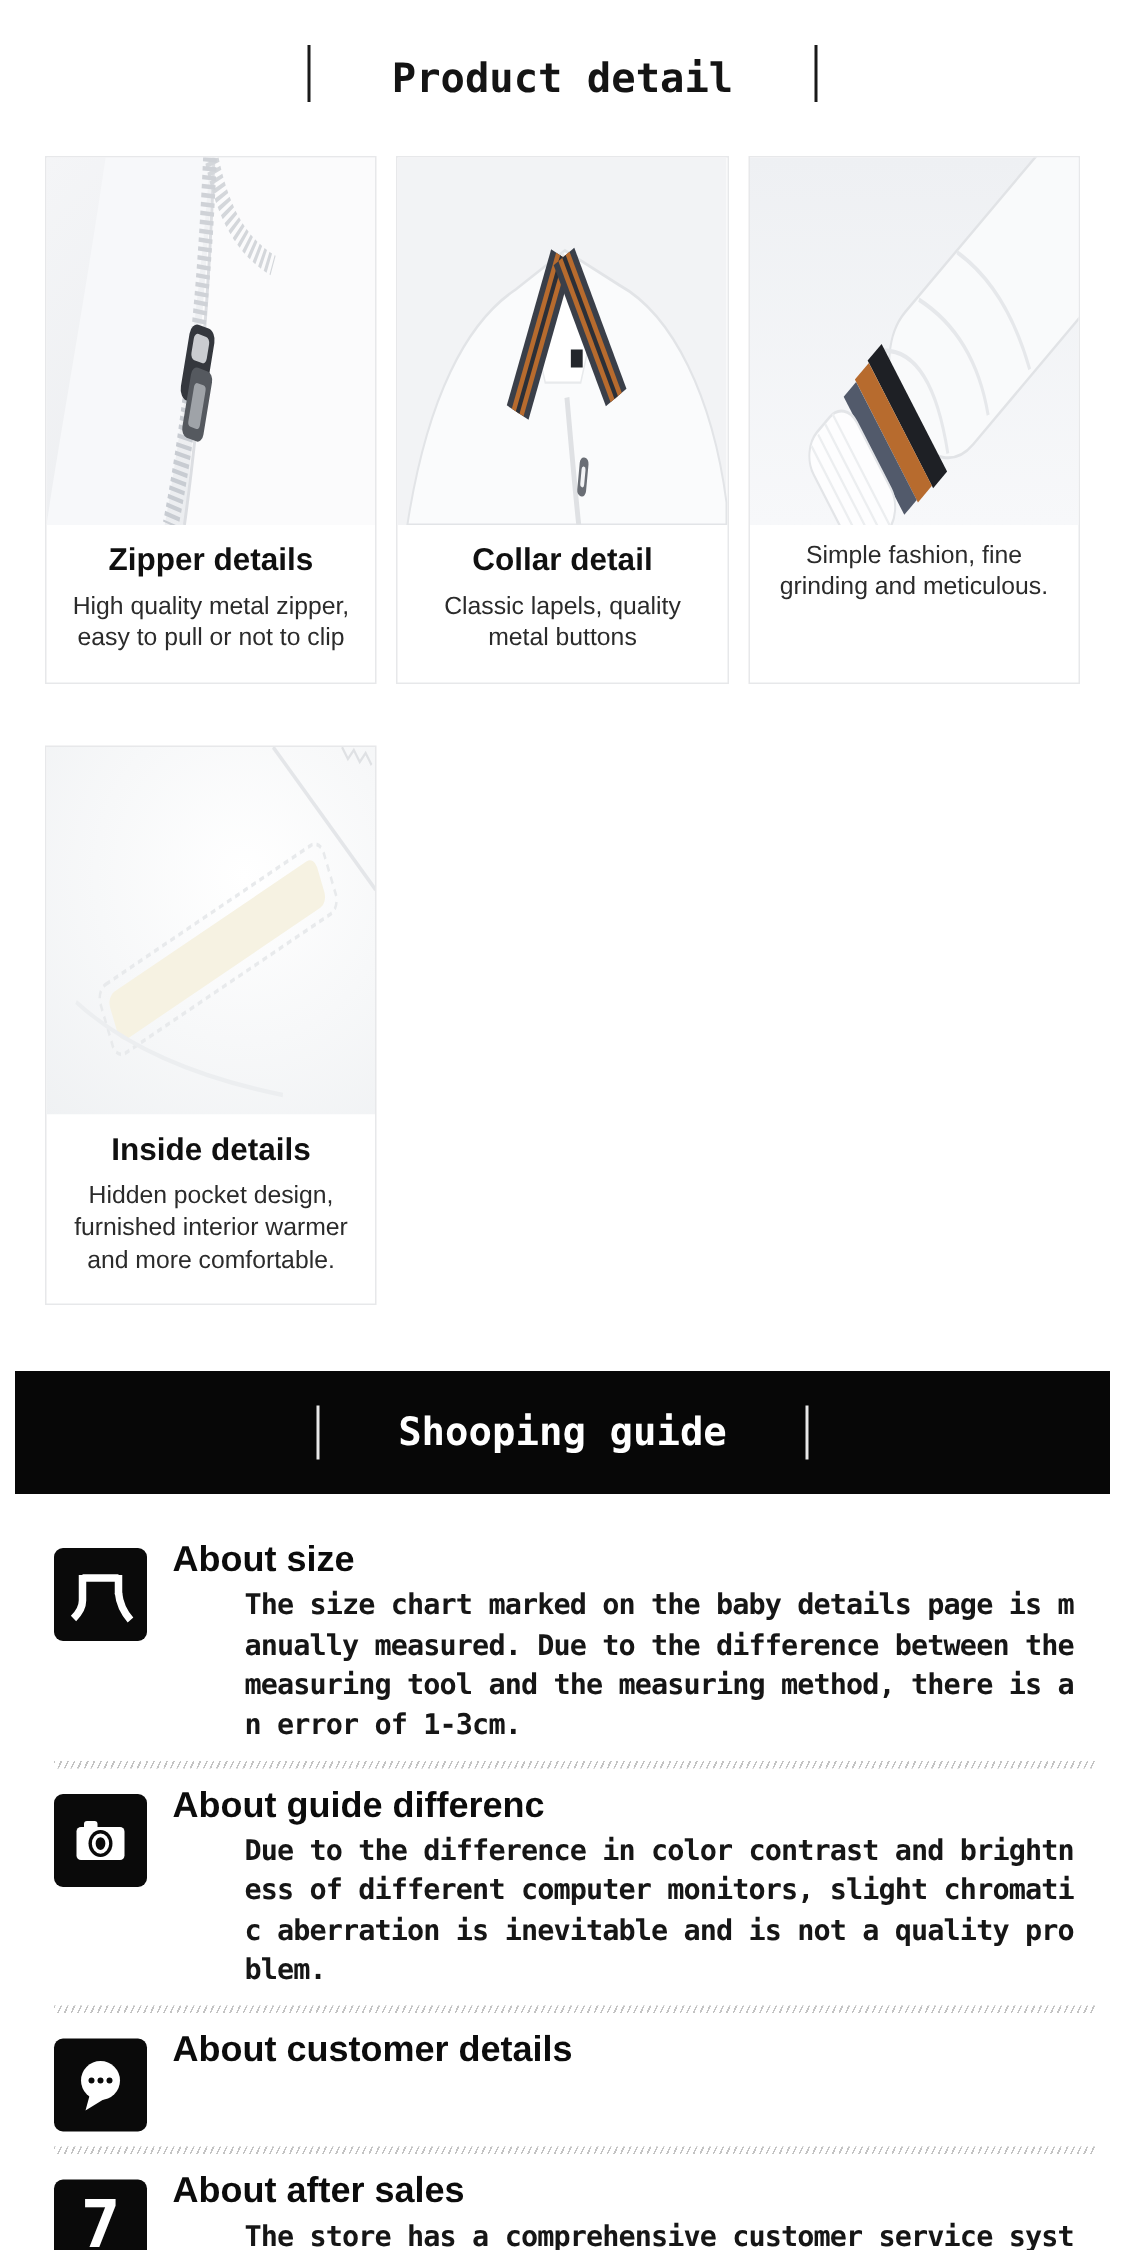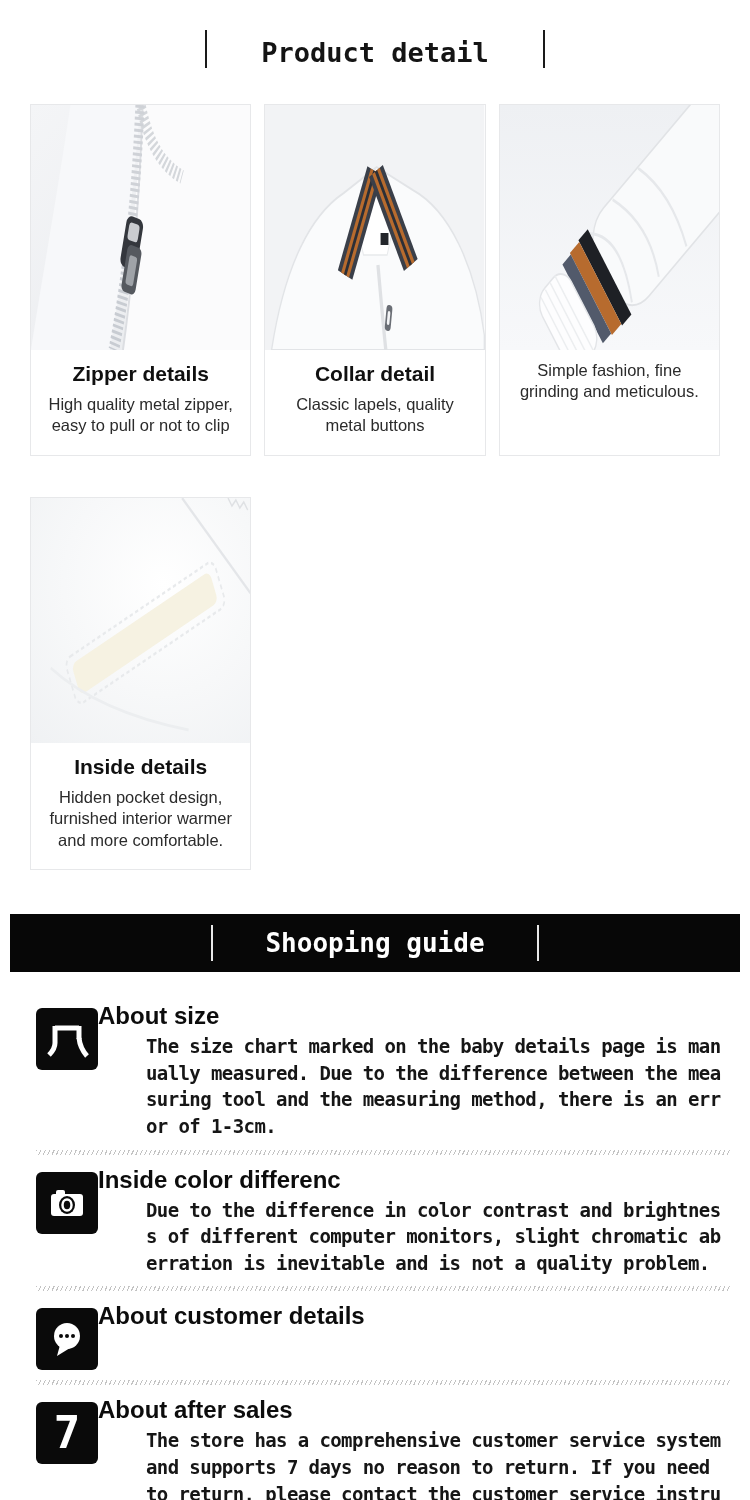--- a/index.html
+++ b/index.html
@@ -25,31 +25,31 @@
   }
   .card{
     background:#fff;border:1px solid #e7e8ea;
   }
   .card-photo{display:block;width:100%;height:245px;}
   .card-caption{padding:10px 10px 18px 10px;text-align:center;}
   .card-title{font-size:21px;font-weight:bold;color:#101010;margin:2px 0 8px 0;}
   .card-desc{font-size:16.5px;color:#2b2b2b;line-height:1.3;}
   
   .banner{
-    margin:44px 10px 0 10px;height:58px;background:#070707;
+    margin:44px 10px 0 10px;height:82px;background:#070707;
     display:flex;align-items:center;justify-content:center;gap:52px;
   }
   .banner-bar{width:2px;height:36px;background:#e8e8e8;}
   .banner-title{
     font-family:"DejaVu Sans Mono","Liberation Mono",monospace;
     font-weight:bold;font-size:26px;color:#ffffff;white-space:nowrap;
   }
   
   .guide-list{margin:30px 20px 0 36px;}
-  .guide-item{display:flex;align-items:flex-start;}
+  .guide-item{display:flex;gap:17px;align-items:flex-start;}
   .gicon{
     flex:0 0 62px;width:62px;height:62px;background:#0a0a0a;border-radius:6px;
     display:flex;align-items:center;justify-content:center;margin-top:6px;
   }
   .gicon svg{display:block;}
   .gicon .num{
     font-family:"DejaVu Sans Mono","Liberation Mono",monospace;
     color:#fff;font-size:44px;font-weight:bold;line-height:1;
   }
   .gbody{flex:1;min-width:0;padding-right:6px;}
@@ -204,21 +204,21 @@
   <div class="guide-item">
     <div class="gicon">
       <svg width="48" height="48" viewBox="0 0 48 48">
         <rect x="8" y="15" width="32" height="22" rx="3" fill="#ffffff"></rect>
         <rect x="13" y="11" width="9" height="6" rx="2" fill="#ffffff"></rect>
         <ellipse cx="24" cy="26" rx="8" ry="9" fill="#0a0a0a"></ellipse>
         <ellipse cx="24" cy="26" rx="4.5" ry="5.5" fill="none" stroke="#ffffff" stroke-width="2.5"></ellipse>
       </svg>
     </div>
     <div class="gbody">
-      <div class="gtitle">Inside color differenc</div>
+      <div class="gtitle">About guide differenc</div>
       <div class="gtext">Due to the difference in color contrast and brightness of different computer monitors, slight chromatic aberration is inevitable and is not a quality problem.</div>
     </div>
   </div>
   <div class="divider"></div>
 
   <div class="guide-item">
     <div class="gicon">
       <svg width="48" height="48" viewBox="0 0 48 48">
         <circle cx="24" cy="21" r="13" fill="#ffffff"></circle>
         <path d="M17 30 L14 41 L27 33 Z" fill="#ffffff"></path>

